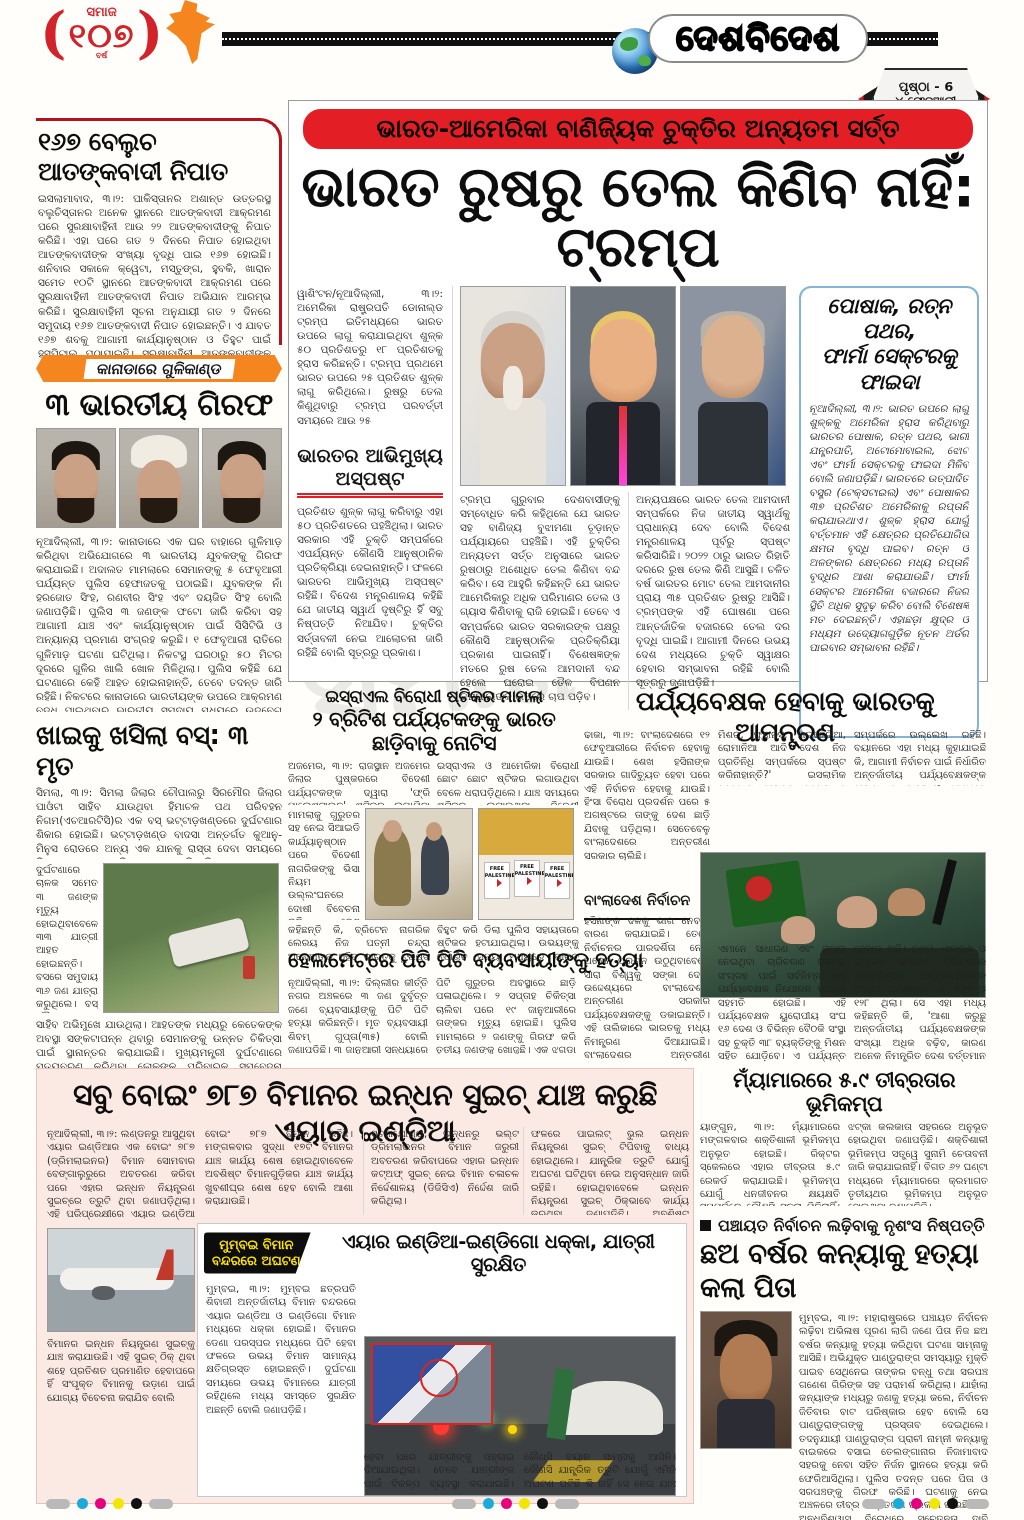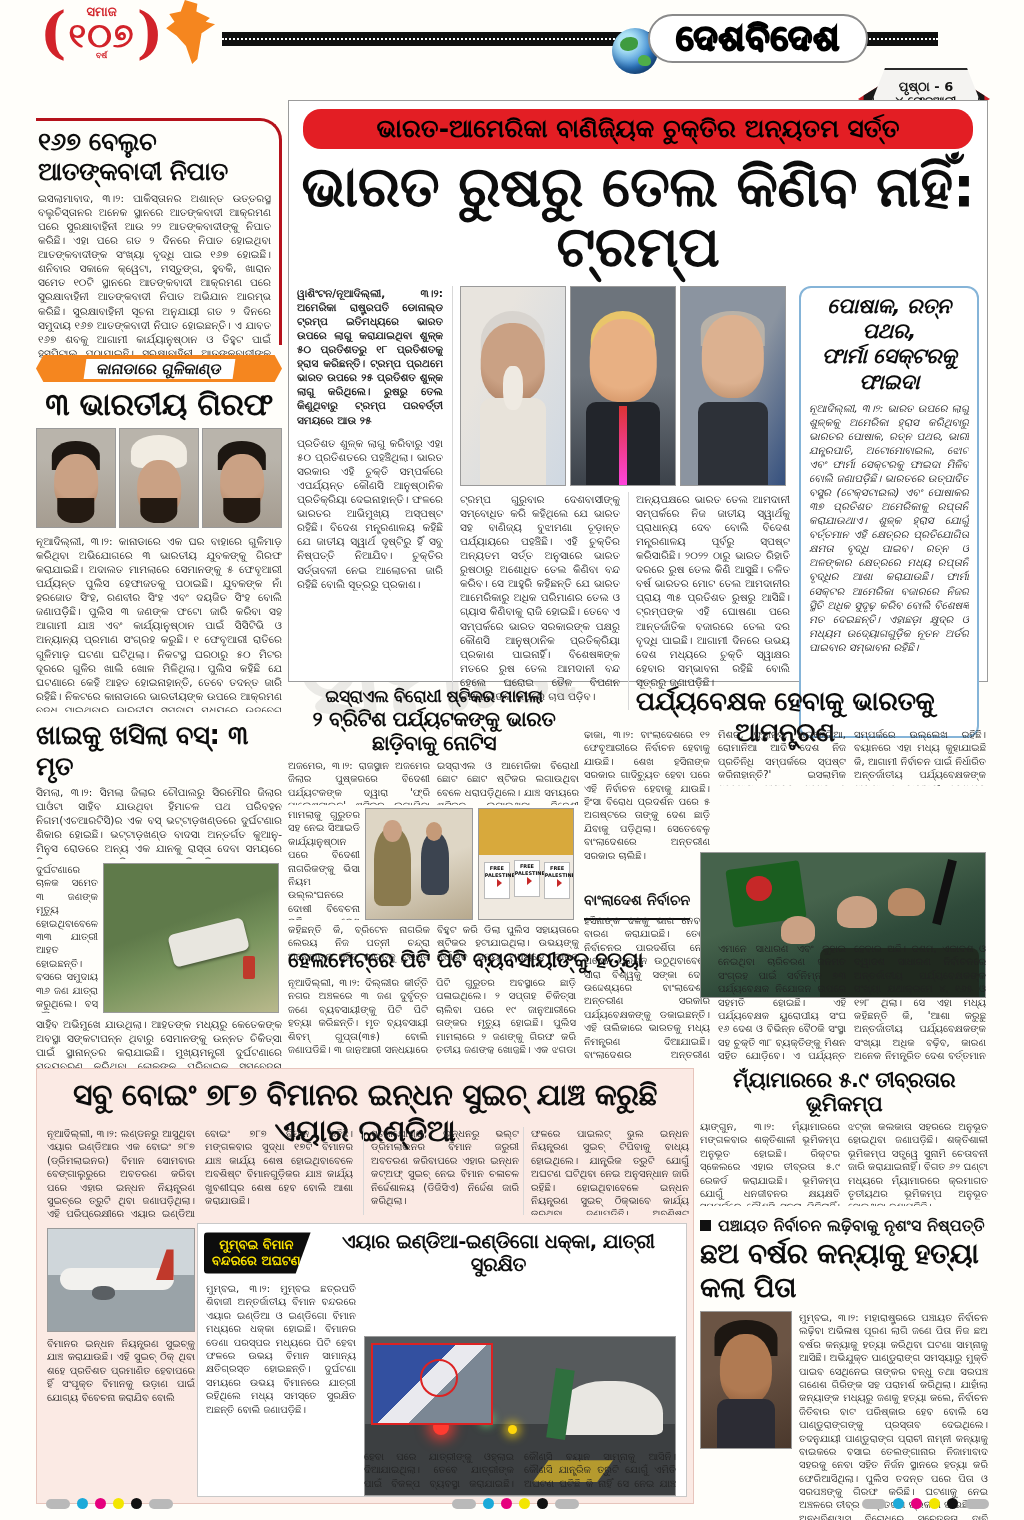--- a/index.html
+++ b/index.html
@@ -166,21 +166,22 @@
     </div>
   </div>
 
   <div class="abs lead-box" style="left:288px;top:100px;width:698px;height:580px;">
     <div class="red-pill" style="margin:8px 14px 0;">ଭାରତ-ଆମେରିକା ବାଣିଜ୍ୟିକ ଚୁକ୍ତିର ଅନ୍ୟତମ ସର୍ତ୍ତ</div>
     <div class="hl center" style="font-size:56px;line-height:1.08;margin:8px 6px 4px;">ଭାରତ ରୁଷରୁ ତେଲ କିଣିବ ନାହିଁ: ଟ୍ରମ୍ପ</div>
 
     <div style="display:flex;gap:9px;padding:4px 8px;">
 
       <div style="width:146px;flex:0 0 auto;">
-        <div class="body" style="height:150px;font-weight:bold;">ୱାଶିଂଟନ/ନୂଆଦିଲ୍ଲୀ, ୩।୨: ଅମେରିକା ରାଷ୍ଟ୍ରପତି ଡୋନାଲ୍ଡ ଟ୍ରମ୍ପ ଇତିମଧ୍ୟରେ ଭାରତ ଉପରେ ଲାଗୁ କରାଯାଇଥିବା ଶୁଳ୍କ ୫୦ ପ୍ରତିଶତରୁ ୧୮ ପ୍ରତିଶତକୁ ହ୍ରାସ କରିଛନ୍ତି। ଟ୍ରମ୍ପ ପ୍ରଥମେ ଭାରତ ଉପରେ ୨୫ ପ୍ରତିଶତ ଶୁଳ୍କ ଲାଗୁ କରିଥିଲେ। ରୁଷରୁ ତେଲ କିଣୁଥିବାରୁ ଟ୍ରମ୍ପ ପରବର୍ତ୍ତୀ ସମୟରେ ଆଉ ୨୫</div>
+        <div class="body" style="height:150px;">ୱାଶିଂଟନ/ନୂଆଦିଲ୍ଲୀ, ୩।୨: ଅମେରିକା ରାଷ୍ଟ୍ରପତି ଡୋନାଲ୍ଡ ଟ୍ରମ୍ପ ଇତିମଧ୍ୟରେ ଭାରତ ଉପରେ ଲାଗୁ କରାଯାଇଥିବା ଶୁଳ୍କ ୫୦ ପ୍ରତିଶତରୁ ୧୮ ପ୍ରତିଶତକୁ ହ୍ରାସ କରିଛନ୍ତି। ଟ୍ରମ୍ପ ପ୍ରଥମେ ଭାରତ ଉପରେ ୨୫ ପ୍ରତିଶତ ଶୁଳ୍କ ଲାଗୁ କରିଥିଲେ। ରୁଷରୁ ତେଲ କିଣୁଥିବାରୁ ଟ୍ରମ୍ପ ପରବର୍ତ୍ତୀ ସମୟରେ ଆଉ ୨୫</div>
+        <div class="subhead-red" style="margin:8px 0 6px;">ଭାରତର ଆଭିମୁଖ୍ୟ ଅସ୍ପଷ୍ଟ</div>
         <div class="body" style="height:210px;">ପ୍ରତିଶତ ଶୁଳ୍କ ଲାଗୁ କରିବାରୁ ଏହା ୫୦ ପ୍ରତିଶତରେ ପହଞ୍ଚିଥିଲା। ଭାରତ ସରକାର ଏହି ଚୁକ୍ତି ସମ୍ପର୍କରେ ଏପର୍ଯ୍ୟନ୍ତ କୌଣସି ଆନୁଷ୍ଠାନିକ ପ୍ରତିକ୍ରିୟା ଦେଇନାହାନ୍ତି। ଫଳରେ ଭାରତର ଆଭିମୁଖ୍ୟ ଅସ୍ପଷ୍ଟ ରହିଛି। ବିଦେଶ ମନ୍ତ୍ରଣାଳୟ କହିଛି ଯେ ଜାତୀୟ ସ୍ୱାର୍ଥ ଦୃଷ୍ଟିରୁ ହିଁ ସବୁ ନିଷ୍ପତ୍ତି ନିଆଯିବ। ଚୁକ୍ତିର ସର୍ତ୍ତାବଳୀ ନେଇ ଆଲୋଚନା ଜାରି ରହିଛି ବୋଲି ସୂତ୍ରରୁ ପ୍ରକାଶ।</div>
       </div>
 
       <div style="width:330px;flex:0 0 auto;" class="colsep">
         <div style="display:flex;gap:4px;">
           <div class="photo ph-modi" style="width:106px;height:200px;">
             <span class="hair" style="background:#d8d4cf;"></span>
               <span class="face" style="top:18%;width:62%;height:40%;"></span>
             <span class="abs" style="left:18%;top:56%;width:64%;height:44%;background:#e8e3da;border-radius:12px 12px 0 0;"></span>
             <span class="abs" style="left:40%;top:40%;width:20%;height:22%;background:#efeae2;border-radius:40%;"></span>

